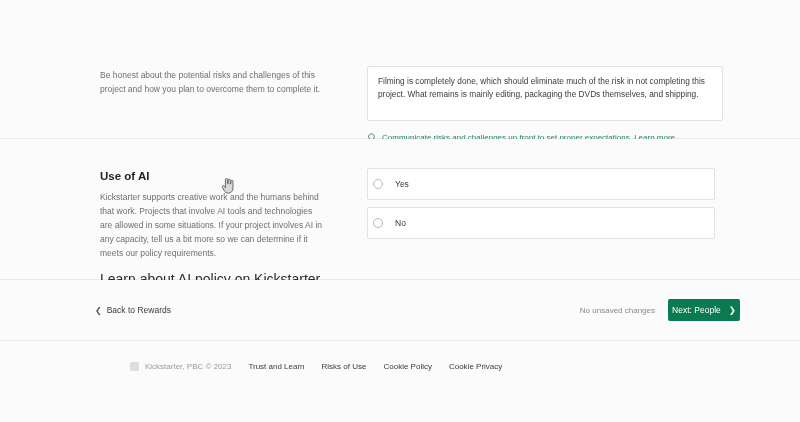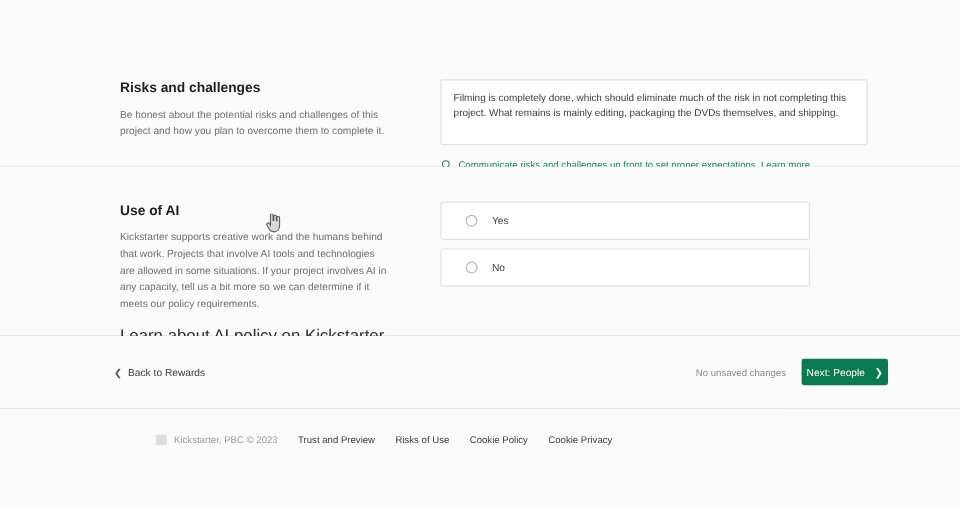--- a/index.html
+++ b/index.html
@@ -70,23 +70,23 @@
   }
   .hint {
     display: flex; align-items: flex-start; gap: 6px;
     margin-top: 12px; font-size: 8px; color: #21845c;
   }
   .bulb { width: 9px; height: 11px; flex: none; margin-top: 0px; }
   .hint-text { cursor: pointer; }
 
   .question { font-size: 9.5px; color: #1f1f1f; margin-bottom: 13px; }
   .radio-card {
-    width: 308px; height: 32px;
+    width: 348px; height: 32px;
     background: #fff; border: 1px solid #e2e2e2; border-radius: 2px;
-    display: flex; align-items: center; padding-left: 20px; gap: 12px;
+    display: flex; align-items: center; padding-left: 5px; gap: 12px;
     margin-bottom: 7px; cursor: pointer;
   }
   .radio {
     width: 10px; height: 10px; border: 1px solid #b8b8b8;
     border-radius: 50%; background: #fff; flex: none;
   }
   .radio-label { font-size: 8.5px; color: #3c3c3c; }
 
   
   .navbar {
@@ -157,21 +157,20 @@
       </div>
       <div class="next-top-btn">
         <span>Next: People</span>
       </div>
     </div>
   </div>
 
   <div class="section" style="height:138px; padding-top:32px;">
     <div class="sec-inner" style="position:relative; height:100%;">
       <div class="col-left" style="top:36px;">
-        <div class="sec-title">Risks and challenges</div>
         <div class="sec-desc">Be honest about the potential risks and challenges of this project and how you plan to overcome them to complete it.</div>
       </div>
       <div class="col-right" style="top:34px;">
         <div class="risk-box">Filming is completely done, which should eliminate much of the risk in not completing this project. What remains is mainly editing, packaging the DVDs themselves, and shipping.</div>
         <div class="hint">
           <svg class="bulb" viewBox="0 0 12 15">
             <path d="M6 1.2c-2.2 0-3.9 1.7-3.9 3.8 0 1.5 .8 2.3 1.5 3.1 .4 .5 .6 .9 .6 1.4h3.6c0-.5 .2-.9 .6-1.4 .7-.8 1.5-1.6 1.5-3.1C9.9 2.9 8.2 1.2 6 1.2z" fill="none" stroke="#21845c" stroke-width="1.2"></path>
             <line x1="4.3" y1="11.5" x2="7.7" y2="11.5" stroke="#21845c" stroke-width="1.2"></line>
             <line x1="4.8" y1="13.4" x2="7.2" y2="13.4" stroke="#21845c" stroke-width="1.2"></line>
           </svg>
@@ -221,21 +220,21 @@
 
   <div class="divider"></div>
 
   <div class="footer">
     <div class="footer-inner">
       <div class="kmark">
         <span class="ksq"></span>
         <span>Kickstarter, PBC © 2023</span>
       </div>
       <div class="footer-links">
-        <span>Trust and Preview</span>
+        <span>Trust and Learn</span>
         <span>Risks of Use</span>
         <span>Cookie Policy</span>
         <span>Cookie Privacy</span>
       </div>
     </div>
   </div>
 
   <svg class="cursor" viewBox="0 0 14 16">
     <path d="M4.4 1.6c0-.7 .5-1.2 1.1-1.2s1.1 .5 1.1 1.2v4.2h.5V2.4c0-.7 .5-1.2 1.1-1.2s1.1 .5 1.1 1.2v3.5h.5V3.4c0-.7 .5-1.2 1.1-1.2s1.1 .5 1.1 1.2v6.3c0 3.2-1.9 5.5-4.6 5.5-2.2 0-3.3-1.1-4.4-3L1.4 9.5c-.4-.7-.1-1.4 .5-1.7 .5-.3 1.2-.1 1.6 .5l.9 1.4V1.6z" fill="#d9d9d9" stroke="#5a5a5a" stroke-width="0.9"></path>
   </svg>

